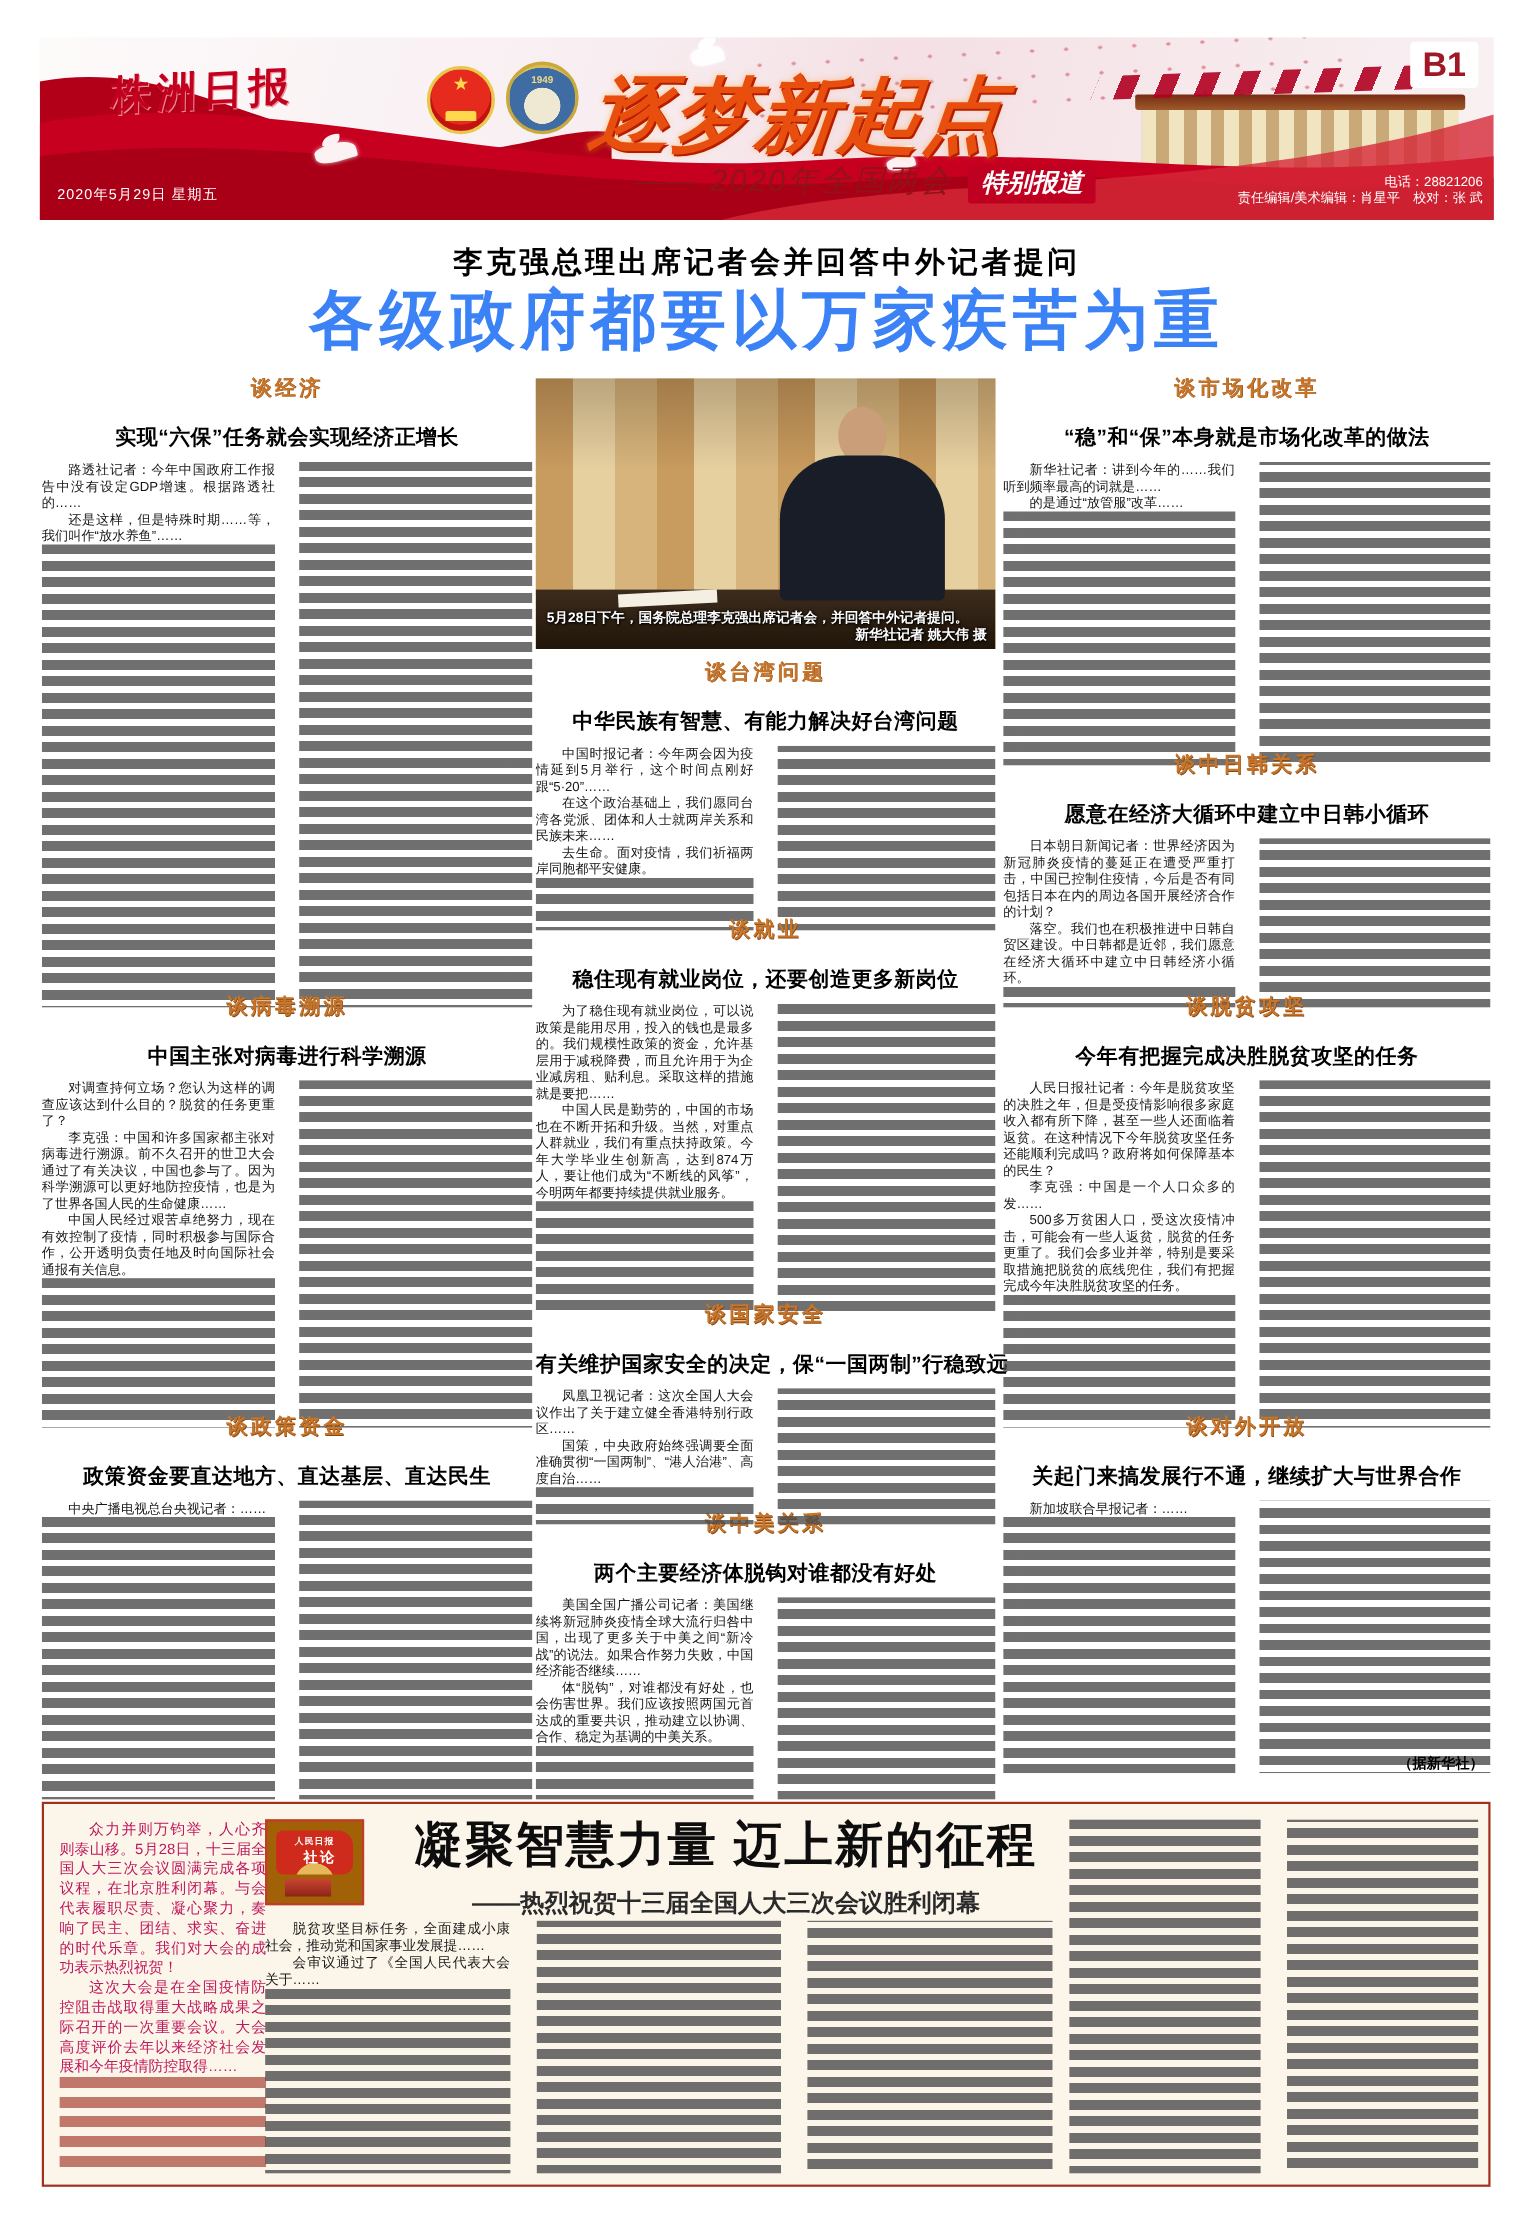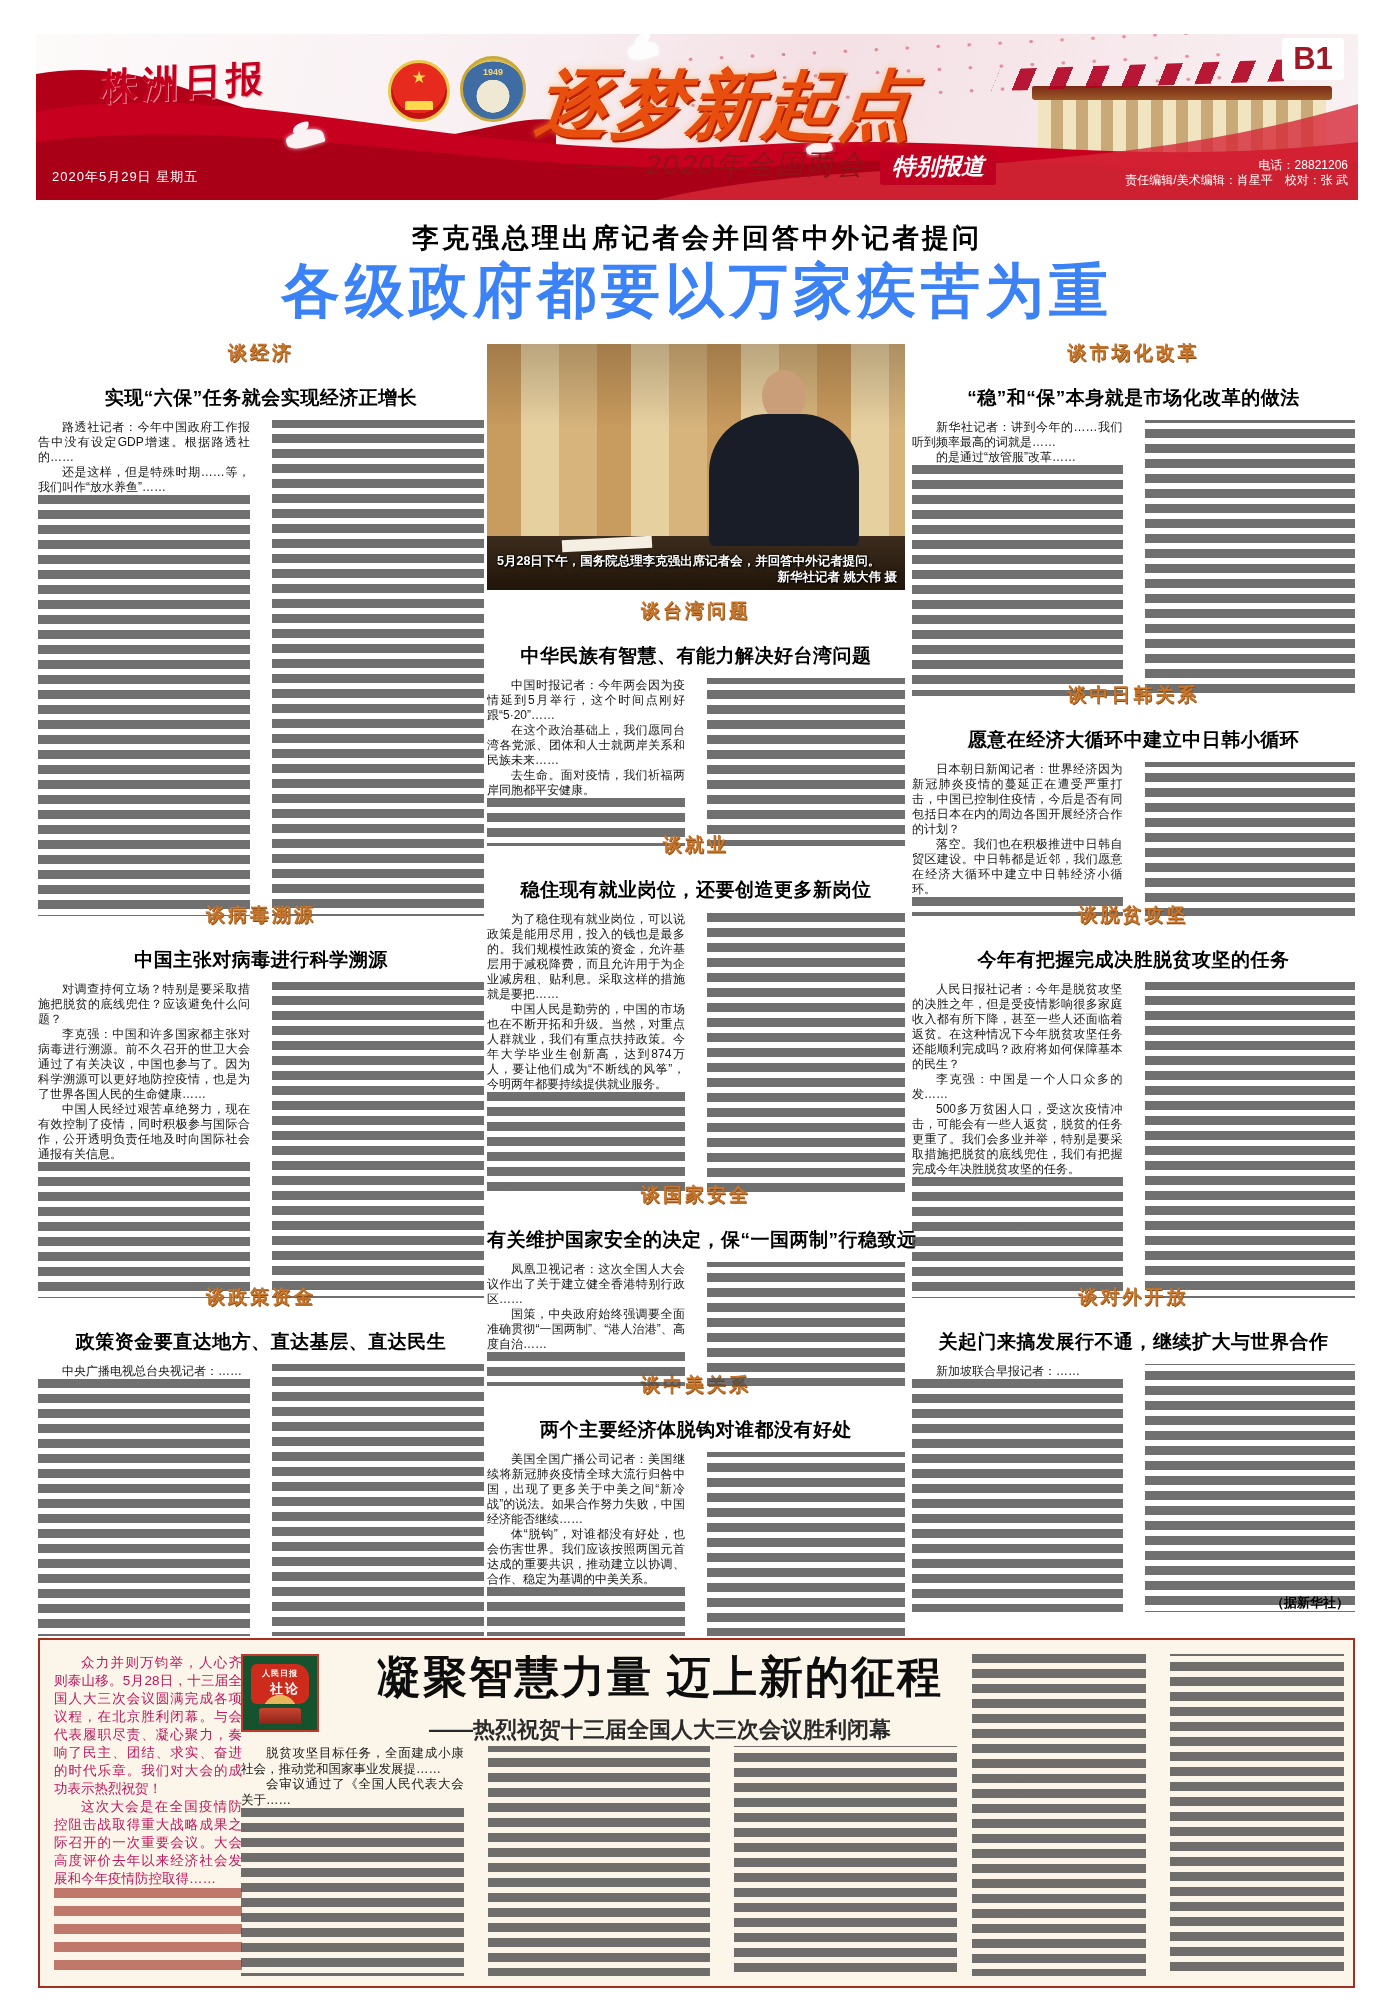--- a/index.html
+++ b/index.html
@@ -76,21 +76,21 @@
         text-shadow:0 0 3px #000,1px 1px 2px #000;}
   .cap .cr{display:block;text-align:right;}
 
   
   .band{position:absolute;left:38px;top:1638px;width:1317px;height:350px;box-sizing:border-box;
         border:2px solid #a3301f;background:#fcf5ea;}
   .redcol{position:absolute;left:14px;top:14px;width:188px;height:320px;overflow:hidden;
         font-size:13.5px;line-height:18px;color:#be185d;text-align:justify;}
   .redcol p{margin:0;text-indent:2em;}
   .fill.red{background:repeating-linear-gradient(180deg,#b0594b 0 10px,rgba(0,0,0,0) 10px 18px);height:400px;}
-  .seal{position:absolute;left:201px;top:14px;width:78px;height:78px;background:#14532d;border:2px solid #c23a2b;
+  .seal{position:absolute;left:201px;top:14px;width:90px;height:78px;background:#a16207;border:2px solid #c23a2b;
         box-sizing:border-box;overflow:hidden;}
   .seal .flagflag{position:absolute;left:8px;top:8px;right:8px;height:40px;background:radial-gradient(circle at 50% 120%,#e8b75a 0 30%,#cf2b1c 31%);
         border-radius:6px 14px 10px 6px;}
   .seal .s1{position:absolute;left:0;right:0;top:12px;text-align:center;font-size:8px;color:#fff;font-weight:bold;letter-spacing:1px;}
   .seal .s2{position:absolute;left:0;right:0;top:24px;text-align:center;font-size:13px;color:#fff;font-weight:bold;letter-spacing:2px;padding-left:10px;}
   .seal .gate{position:absolute;left:16px;bottom:6px;width:42px;height:16px;background:linear-gradient(#c8452f,#8e2417);border-radius:3px 3px 0 0;}
   .ed-titleblock{position:absolute;left:292px;top:8px;width:656px;text-align:center;}
   .ed-title{font-size:44px;font-weight:900;color:#0d0d0d;letter-spacing:2px;white-space:nowrap;}
   .ed-sub{margin-top:8px;font-size:22px;font-weight:bold;color:#2a2a2a;white-space:nowrap;}
   .ed-bodyA{position:absolute;left:201px;top:106px;width:716px;height:230px;overflow:hidden;
@@ -149,21 +149,21 @@
       <p>路透社记者：今年中国政府工作报告中没有设定GDP增速。根据路透社的……</p>
       <p>还是这样，但是特殊时期……等，我们叫作“放水养鱼”……</p>
       <div class="fill"></div>
     </div>
   </section>
 
   <section class="art" style="left:38px;top:902px;width:446px;">
     <div class="shead">谈病毒溯源</div>
     <div class="ssub">中国主张对病毒进行科学溯源</div>
     <div class="abody" style="height:316px;">
-      <p>对调查持何立场？特别是要采取措施把脱贫的底线兜住？应该避免什么问题？</p>
+      <p>对调查持何立场？您认为这样的调查应该达到什么目的？脱贫的任务更重了？</p>
       <p>李克强：中国和许多国家都主张对病毒进行溯源。前不久召开的世卫大会通过了有关决议，中国也参与了。因为科学溯源可以更好地防控疫情，也是为了世界各国人民的生命健康……</p>
       <p>中国人民经过艰苦卓绝努力，现在有效控制了疫情，同时积极参与国际合作，公开透明负责任地及时向国际社会通报有关信息。</p>
       <div class="fill"></div>
     </div>
   </section>
 
   <section class="art" style="left:38px;top:1284px;width:446px;">
     <div class="shead">谈政策资金</div>
     <div class="ssub">政策资金要直达地方、直达基层、直达民生</div>
     <div class="abody" style="height:272px;">

